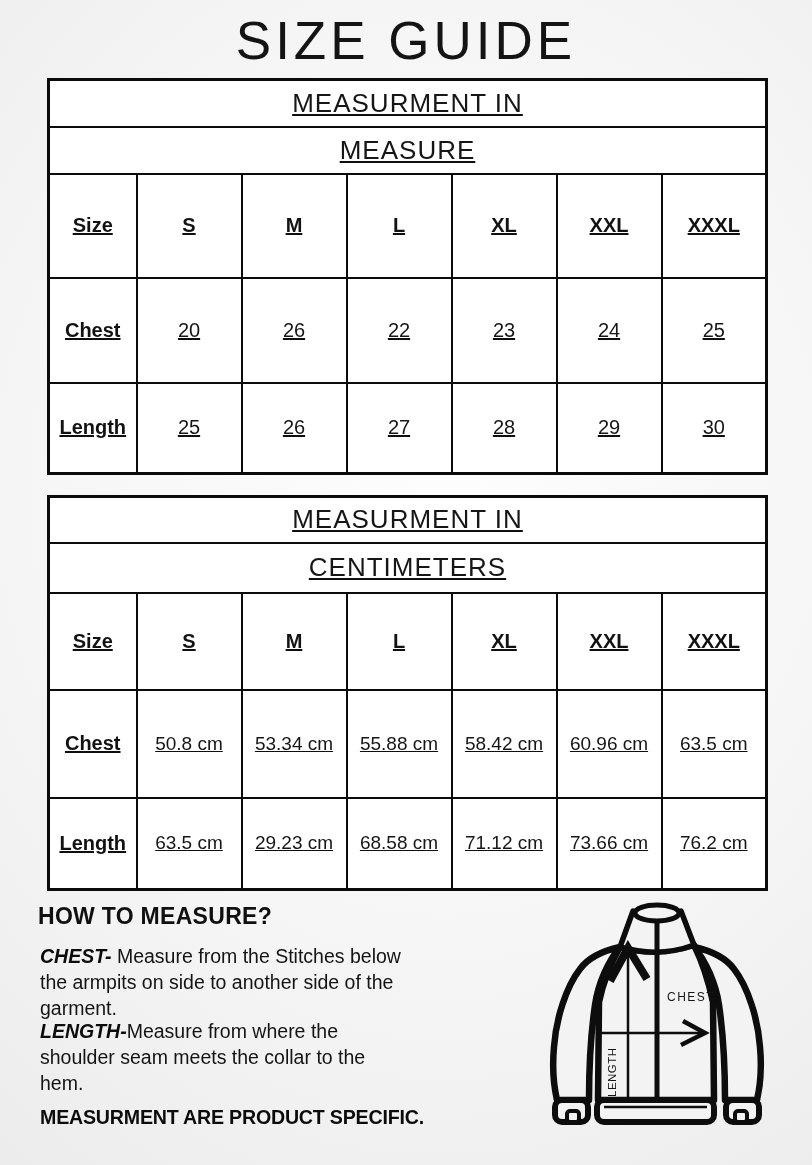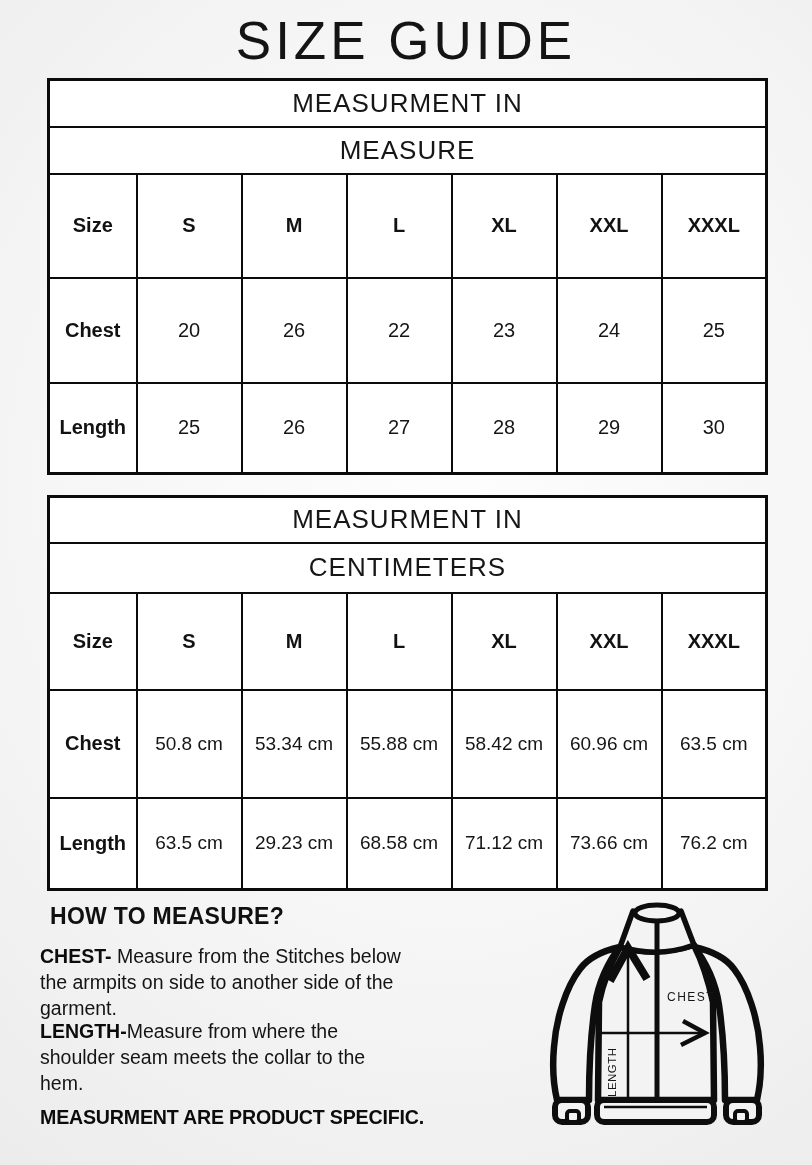--- a/index.html
+++ b/index.html
@@ -18,20 +18,21 @@
     position:absolute; top:10px; left:0; width:812px;
     text-align:center;
     font-size:53px; font-weight:500; letter-spacing:4px;
     color:#141414;
   }
   table.tbl {
     position:absolute; left:47px; width:721px;
     border-collapse:collapse; table-layout:fixed;
     background:#fff;
     border:3px solid #0b0b0b;
+    text-decoration:underline;
   }
   table.tbl td {
     border:2.6px solid #0b0b0b;
     text-align:center; vertical-align:middle;
     padding:0;
   }
   .tbl-inches { top:78px; }
   .tbl-cm     { top:495px; }
   td.hdr {
     font-size:26px; font-weight:500; letter-spacing:1px; color:#161616;
@@ -44,30 +45,30 @@
   .tbl-cm tr.h1 td { height:46px; }
   .tbl-cm tr.h2 td { height:50px; }
   .tbl-cm tr.r-size td { height:97px; }
   .tbl-cm tr.r-chest td { height:108px; }
   .tbl-cm tr.r-length td { height:92px; }
   td.lbl { font-size:20px; font-weight:700; color:#121212; }
   td.szv { font-size:20px; font-weight:700; color:#121212; }
   td.val { font-size:20px; font-weight:500; color:#161616; }
   .tbl-cm td.val { font-size:19px;margin-left:9px; }
   .howto-heading {
-    position:absolute; left:50px; top:903px;
+    position:absolute; left:38px; top:903px;
     font-size:23px; font-weight:700; letter-spacing:0.3px; color:#101010;
   }
   .measure-para {
     position:absolute; left:40px; width:362px;
     font-size:19.5px; line-height:26px; color:#141414;
   }
   .para-chest { top:943px; }
   .para-length { top:1018px; }
-  .measure-para b { font-weight:700; color:#0c0c0c; }
+  .measure-para b { font-weight:700; color:#0c0c0c;font-style:italic; }
   .note {
     position:absolute; left:40px; top:1106px;
     font-size:20px; font-weight:700; letter-spacing:-0.2px; color:#0c0c0c;
     transform:scaleX(0.98); transform-origin:left center;
   }
   .jacket-diagram {
     position:absolute; left:540px; top:895px;
     width:270px; height:240px;
   }
   .jk { stroke:#0d0d0d; stroke-linejoin:round; stroke-linecap:round; fill:#f3f3f3; }

